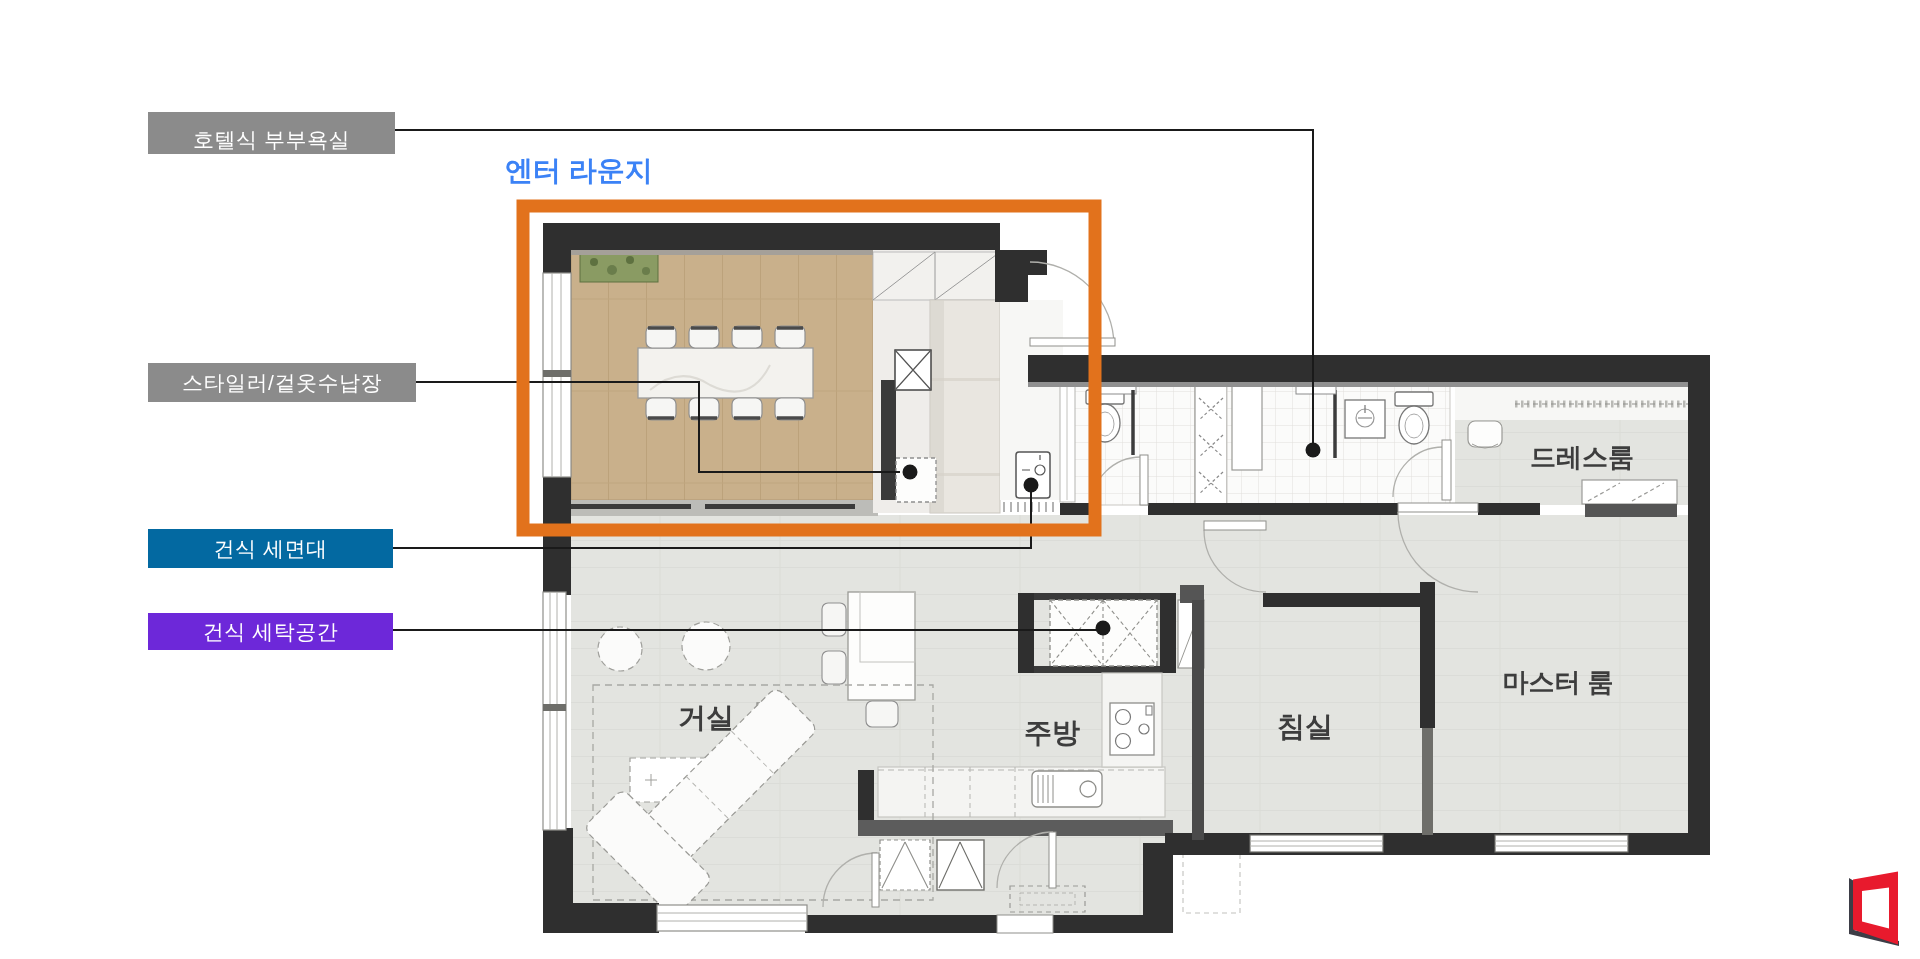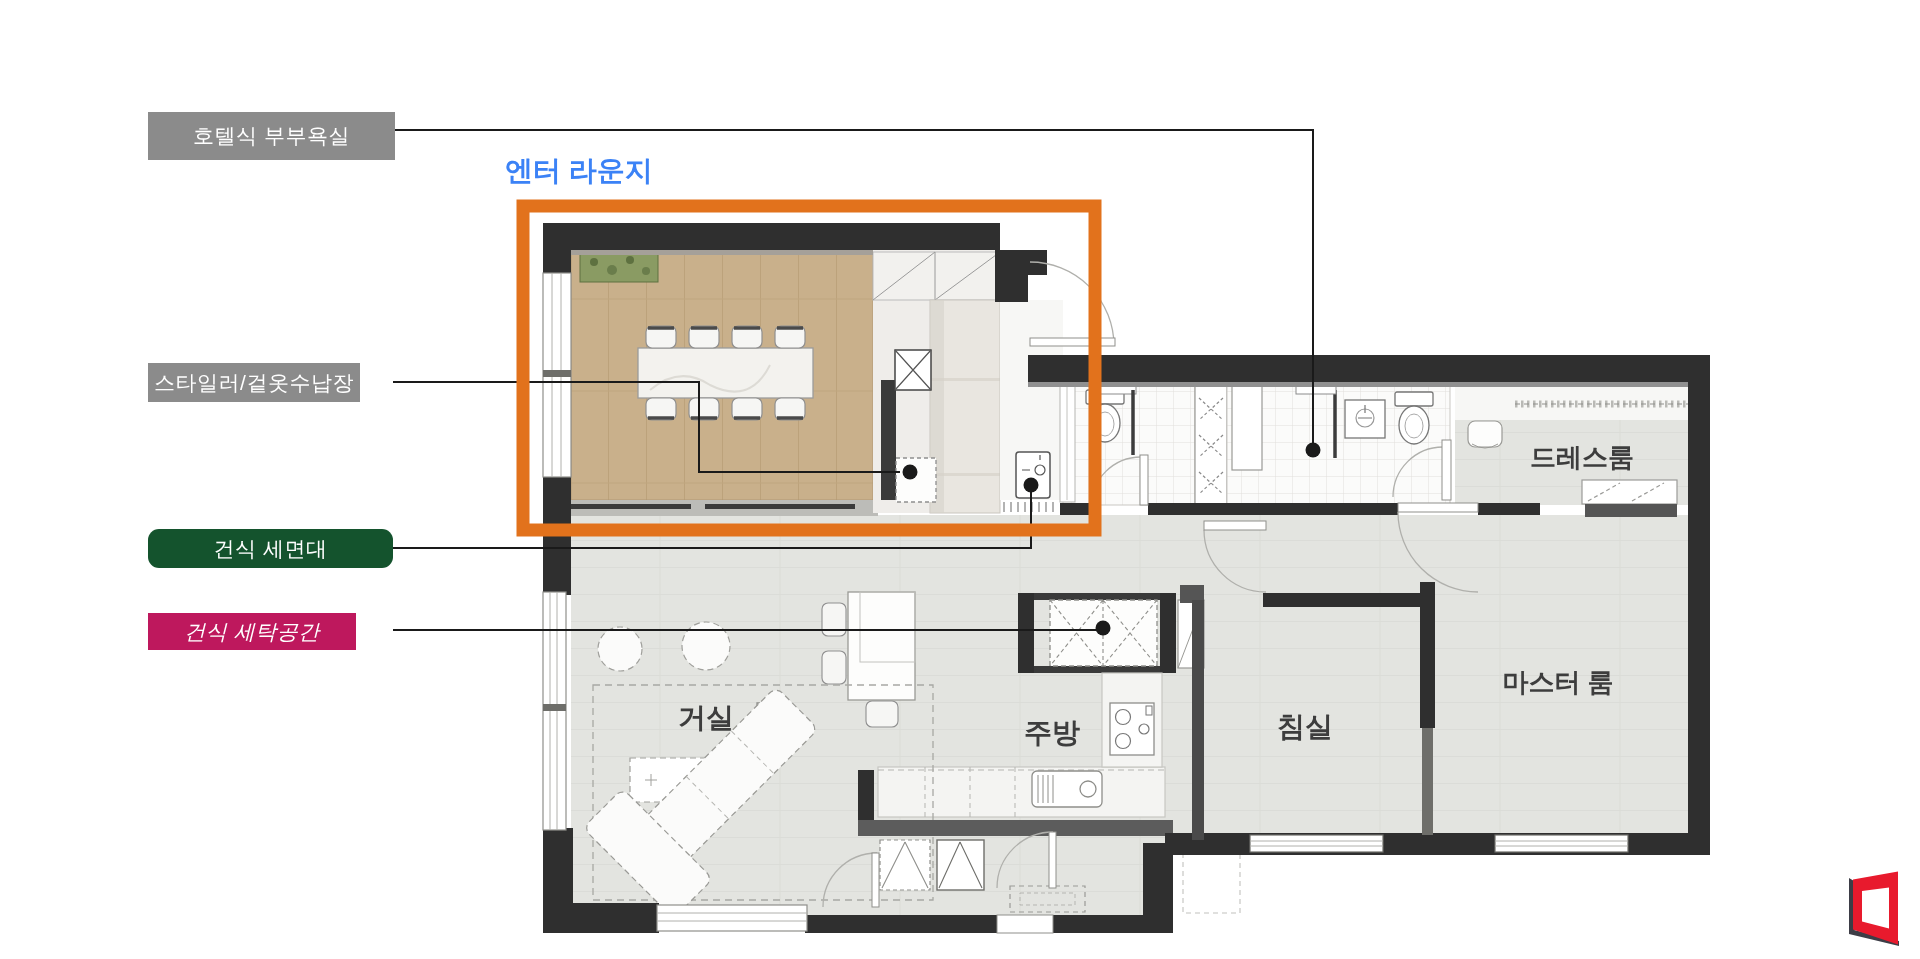--- a/index.html
+++ b/index.html
@@ -298,28 +298,28 @@
   <text class="room-label" x="1052" y="742" style="font-size:28px">주방</text>
   <text class="room-label" x="1305" y="736" style="font-size:28px">침실</text>
   <text class="room-label" x="1558" y="691">마스터 룸</text>
 
   <g>
     <path d="M1849,878 L1849,934 L1899,946 L1899,941 L1854,930 L1854,881 Z" fill="#3d3d46"></path>
     <path fill-rule="evenodd" fill="#e81a2d" d="M1853,879.5 L1898,871.5 L1898,944.5 L1853,929.5 Z M1862,891 L1889,887.5 L1889,928.5 L1862,921.5 Z"></path>
   </g>
 </svg>
 
-<div class="callout" style="left:148px;top:112px;width:247px;height:48px;background:#8b8b8b;">
+<div class="callout" style="left:148px;top:112px;width:247px;height:42px;background:#8b8b8b;align-items:flex-end;">
   <span>호텔식 부부욕실</span>
 </div>
-<div class="callout" style="left:148px;top:363px;width:212px;height:39px;background:#8b8b8b;">
+<div class="callout" style="left:148px;top:363px;width:268px;height:39px;background:#8b8b8b;">
   <span>스타일러/겉옷수납장</span>
 </div>
-<div class="callout" style="left:148px;top:529px;width:245px;height:39px;background:#14532d;border-radius:11px;">
+<div class="callout" style="left:148px;top:529px;width:245px;height:39px;background:#0369a1;">
   <span>건식 세면대</span>
 </div>
-<div class="callout" style="left:148px;top:613px;width:208px;height:37px;background:#be185d;font-style:italic;">
+<div class="callout" style="left:148px;top:613px;width:245px;height:37px;background:#6d28d9;">
   <span>건식 세탁공간</span>
 </div>
 
 <div id="lounge-title" style="color:#3b82f6;">엔터 라운지</div>
 
 </div>
 
 </body></html>

